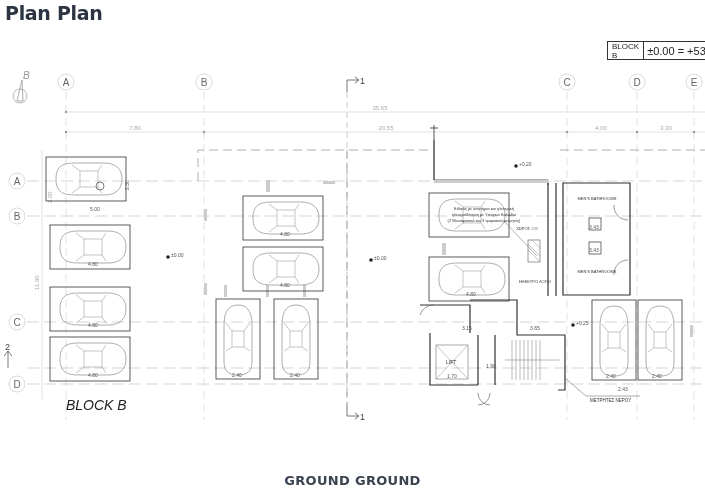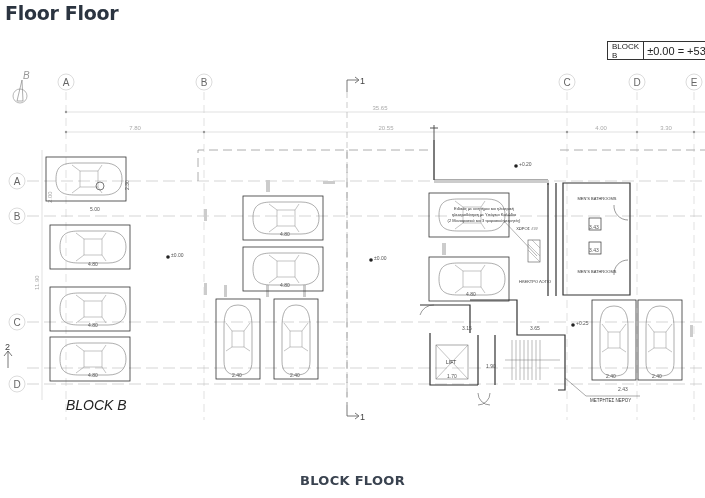--- a/index.html
+++ b/index.html
@@ -12,21 +12,21 @@
   svg.plan{position:absolute;left:0;top:0;}
   .lbl{font-family:"Liberation Sans",sans-serif;fill:#999;}
   .axis{font-family:"Liberation Sans",sans-serif;font-size:10px;fill:#666;}
   .dim{font-family:"Liberation Sans",sans-serif;font-size:6px;fill:#aaa;}
   .dimd{font-family:"Liberation Sans",sans-serif;font-size:5px;fill:#555;}
   .blockb{position:absolute;left:66px;top:397px;font-style:italic;font-size:14px;color:#222;font-family:"Liberation Sans",sans-serif;}
 </style>
 </head>
 <body>
 
-<div class="title">Floor Floor</div>
+<div class="title">Plan Plan</div>
 
 <div class="legend">
   <span class="blk">BLOCK B</span>
   <span class="lvl">±0.00 = +53.45</span>
 </div>
 
 <svg class="plan" width="705" height="498" viewBox="0 0 705 498">
   <defs>
     <g id="carH">
       <rect x="0" y="0" width="80" height="44" fill="none" stroke="#333" stroke-width="0.8"></rect>
@@ -243,13 +243,13 @@
   <text x="530" y="330" class="dimd">3.65</text>
   <text x="486" y="368" class="dimd">1.90</text>
   <text x="447" y="378" class="dimd">1.70</text>
   <text x="589" y="229" class="dimd">3.43</text>
   <text x="589" y="252" class="dimd">3.43</text>
   <text x="618" y="391" class="dimd">2.43</text>
 </svg>
 
 <div class="blockb">BLOCK B</div>
 
-<div class="footer">BLOCK FLOOR</div>
+<div class="footer">GROUND GROUND</div>
 
 </body></html>

